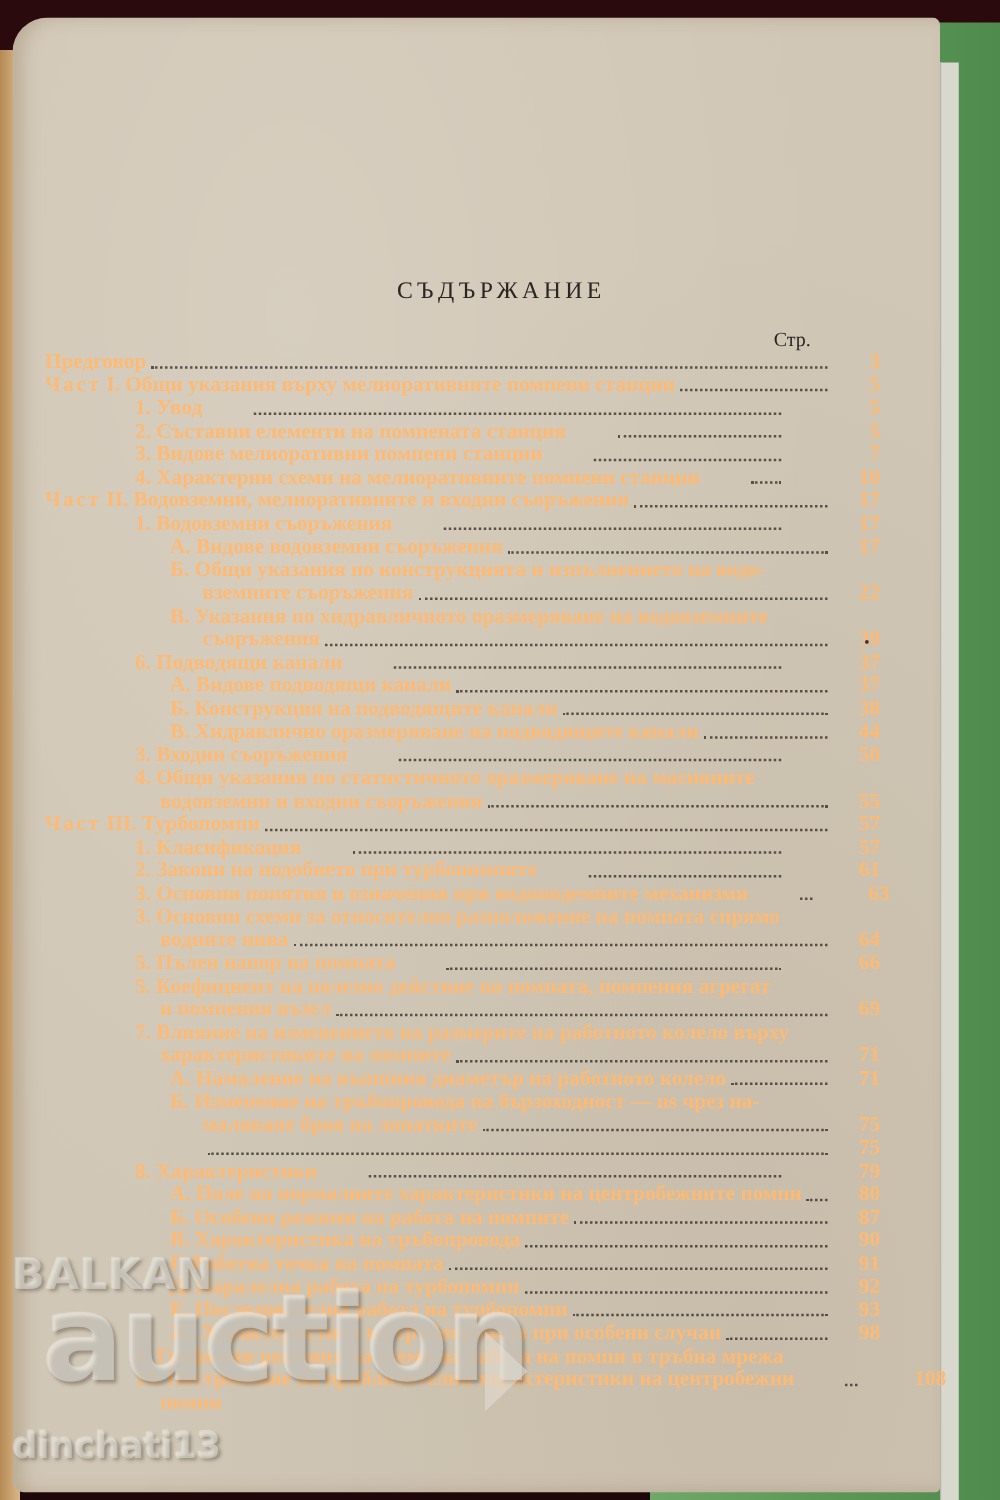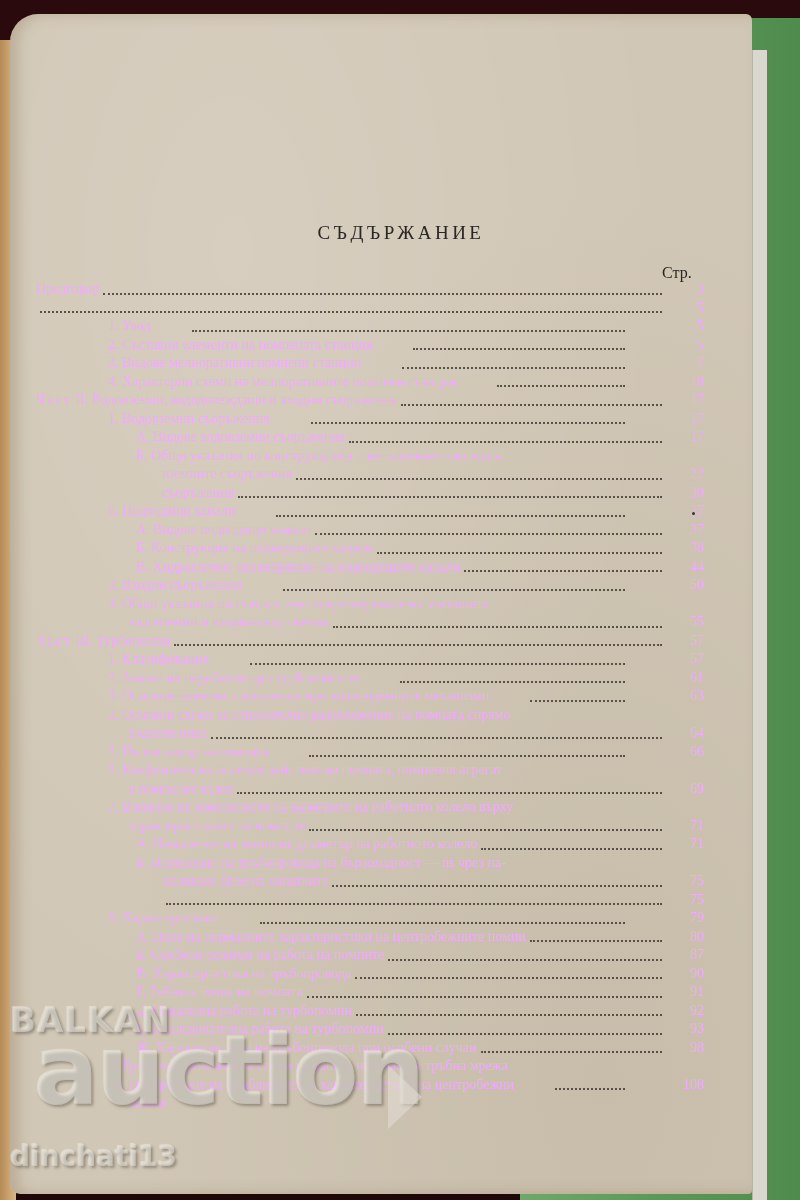--- a/index.html
+++ b/index.html
@@ -6,22 +6,22 @@
   body{width:800px;height:1200px;overflow:hidden;background:#2a0a0c;position:relative;font-family:"Liberation Serif","DejaVu Serif",serif;}
   .backdrop{position:absolute;inset:0;background:linear-gradient(180deg,#2b0a0d 0%,#1e0708 100%);}
   .cover{position:absolute;left:520px;top:18px;width:290px;height:1190px;background:linear-gradient(90deg,#6fa86a 0%,#5e9b5a 40%,#4d8a4c 100%);border-radius:8px 0 0 0;}
   .cover-edge{position:absolute;left:752px;top:50px;width:14px;height:1150px;background:#d9d8cf;border-left:1px solid #b8b5a8;}
   .left-spine{position:absolute;left:0;top:40px;width:16px;height:1160px;background:linear-gradient(90deg,#b58a55,#d9b787);}
   .page{position:absolute;left:10px;top:14px;width:742px;height:1180px;background:#d1c7b6;
         background-image:radial-gradient(ellipse at 30% 20%,rgba(255,255,255,0.12),transparent 60%),
                          radial-gradient(ellipse at 80% 90%,rgba(120,100,70,0.10),transparent 60%);
         border-radius:28px 6px 4px 10px;box-shadow:inset 8px 0 14px rgba(120,90,50,0.25);}
   .title{position:absolute;left:0;width:760px;top:222px;text-align:center;font-size:19px;letter-spacing:3.5px;color:#2a2622;margin-left:21px;}
-  .str{position:absolute;left:619px;top:264px;font-size:16px;color:#2a2622;margin-left:43px;}
-  .toc{position:absolute;left:36px;top:280px;width:668px;color:#f0abfc;font-size:14px;line-height:18.5px;}
+  .str{position:absolute;left:619px;top:264px;font-size:16px;color:#2a2622;}
+  .toc{position:absolute;left:36px;top:280px;width:668px;color:#fdba74;font-size:17px;line-height:18.5px;font-weight:bold;}
   .row{display:flex;align-items:flex-end;position:relative;}
   .row .txt{white-space:nowrap;}
   .row .dots{flex:1;border-bottom:2px dotted #3a342c;margin:0 8px 4px 4px;min-width:10px;opacity:0.8;}
   .row .pg{width:34px;text-align:right;}
   .lvl0{padding-left:0;}
   .lvl1{padding-left:72px;gap:37px;}
   .lvl2{padding-left:100px;}
   .lvl2c{padding-left:126px;}
   .lvl1c{padding-left:92px;}
   .spaced{letter-spacing:2px;}
@@ -47,20 +47,21 @@
 <div class="title">СЪДЪРЖАНИЕ</div>
 <div class="str">Стр.</div>
 
 <div class="toc" id="toc">
     <div class="row lvl0">
       <span class="txt">Предговор</span>
       <span class="dots"></span>
       <span class="pg">3</span>
     </div>
     <div class="row lvl0">
+      <span class="txt"><span class="spaced">Част</span><span> I. Общи указания върху мелиоративните помпени станции</span></span>
       <span class="dots"></span>
       <span class="pg">5</span>
     </div>
     <div class="row lvl1">
       <span class="txt">1. Увод</span>
       <span class="dots"></span>
       <span class="pg">5</span>
     </div>
     <div class="row lvl1">
       <span class="txt">2. Съставни елементи на помпената станция</span>
@@ -71,21 +72,21 @@
       <span class="txt">3. Видове мелиоративни помпени станции</span>
       <span class="dots"></span>
       <span class="pg">7</span>
     </div>
     <div class="row lvl1">
       <span class="txt">4. Характерни схеми на мелиоративните помпени станции</span>
       <span class="dots"></span>
       <span class="pg">10</span>
     </div>
     <div class="row lvl0">
-      <span class="txt"><span class="spaced">Част</span><span> II. Водовземни, вододовеждащи и входни съоръжения</span></span>
+      <span class="txt"><span class="spaced">Част</span><span> II. Водовземни, мелиоративните и входни съоръжения</span></span>
       <span class="dots"></span>
       <span class="pg">17</span>
     </div>
     <div class="row lvl1">
       <span class="txt">1. Водовземни съоръжения</span>
       <span class="dots"></span>
       <span class="pg">17</span>
     </div>
     <div class="row lvl2">
       <span class="txt">А. Видове водовземни съоръжения</span>
@@ -94,20 +95,25 @@
     </div>
     <div class="row lvl2 nodots">
       <span class="txt">Б. Общи указания по конструкцията и изпълнението на водо-</span>
       <span class="dots"></span>
       <span class="pg"></span>
     </div>
     <div class="row lvl2c">
       <span class="txt">вземните съоръжения</span>
       <span class="dots"></span>
       <span class="pg">22</span>
+    </div>
+    <div class="row lvl2 nodots">
+      <span class="txt">В. Указания по хидравличното оразмеряване на водовземните</span>
+      <span class="dots"></span>
+      <span class="pg"></span>
     </div>
     <div class="row lvl2c">
       <span class="txt">съоръжения</span>
       <span class="dots"></span>
       <span class="pg">30</span>
     </div>
     <div class="row lvl1">
       <span class="txt">6. Подводящи канали</span>
       <span class="dots"></span>
       <span class="pg">37</span>

